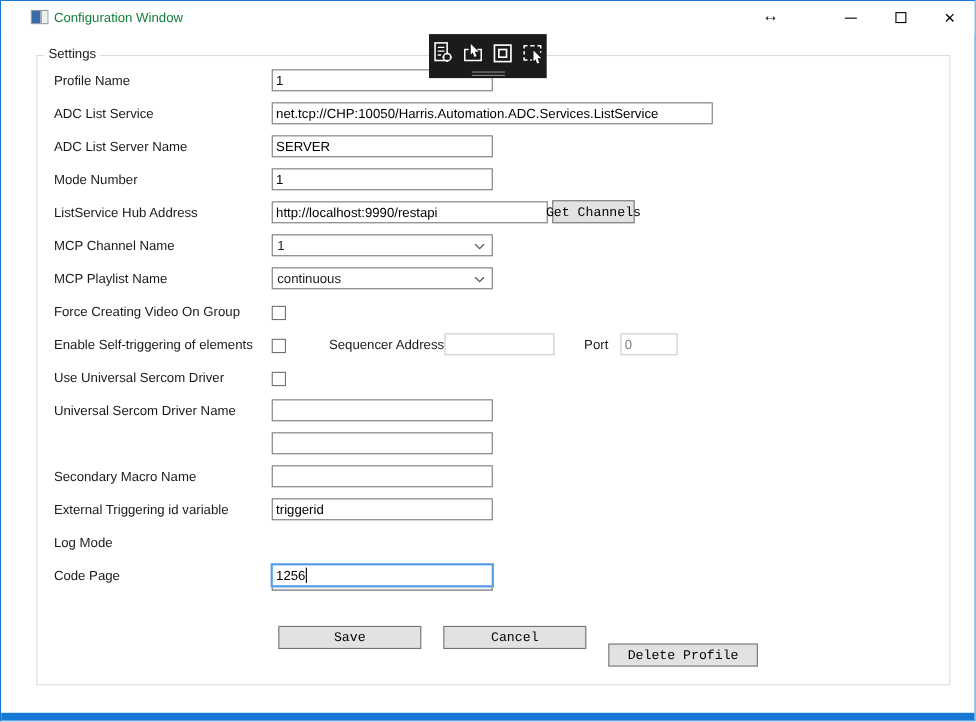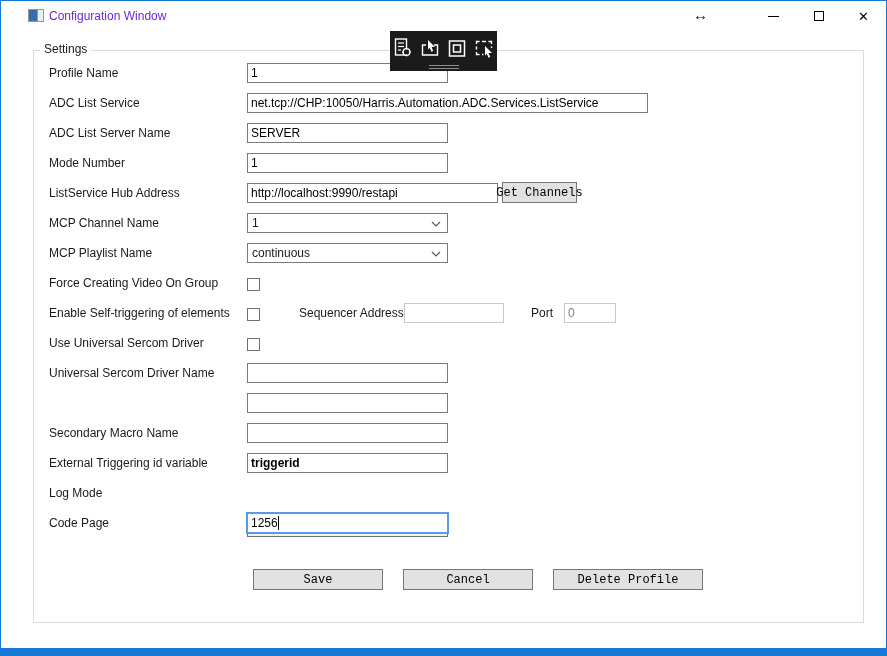--- a/index.html
+++ b/index.html
@@ -35,21 +35,21 @@
     position: absolute; left: 27px; top: 8px;
     width: 16px; height: 13px;
     border: 1px solid #8f9aa5;
     background: #ffffff;
     display: flex;
   }
   .app-icon .pane-l { width: 8px; height: 100%; background: #3c6ca8; }
   .app-icon .pane-r { flex: 1; background: #e9f1ea; border-left: 1px solid #8f9aa5; }
   .window-title {
     position: absolute; left: 48px; top: 8px;
-    font-size: 12px; color: #6d28d9; white-space: nowrap;
+    font-size: 12px; color: #15803d; white-space: nowrap;
   }
   .resize-hint {
     position: absolute; left: 692px; top: 5px;
     font-size: 15px; font-weight: bold; color: #111;
     cursor: default;
   }
   .cap-btn {
     position: absolute; top: 0;
     width: 45px; height: 30px;
     display: flex; align-items: center; justify-content: center;
@@ -138,21 +138,21 @@
     border: 1px solid #757575;
     display: flex; align-items: center; justify-content: center;
     font-size: 12px; color: #000;
     cursor: default;
     white-space: nowrap;
     font-family: Liberation Mono, monospace;
   }
   .btn.getch { left: 501px; top: 181px; width: 75px; }
   .btn.save  { left: 252px; top: 568px; width: 130px; }
   .btn.cancel{ left: 402px; top: 568px; width: 130px; text-align: center; }
-  .btn.del   { left: 552px; top: 568px; width: 150px; }
+  .btn.del   { left: 552px; top: 584px; width: 136px; }
   
   .overlay-toolbar {
     position: absolute;
     left: 389px; top: 30px;
     width: 107px; height: 40px;
     background: #1b1b1b;
     z-index: 10;
     display: flex;
     align-items: flex-start;
     justify-content: center;
@@ -245,21 +245,21 @@
 
   <span class="lbl" style="top:362px">Universal Sercom Driver Name</span>
   <input class="inp" style="top: 362px;" value="">
 
   <input class="inp" style="top: 392px;" value="">
 
   <span class="lbl" style="top:422px">Secondary Macro Name</span>
   <input class="inp" style="top: 422px;" value="">
 
   <span class="lbl" style="top:452px">External Triggering id variable</span>
-  <input class="inp" style="top: 452px; font-weight: bold;" value="triggerid">
+  <input class="inp" style="top: 452px;" value="triggerid">
 
   <span class="lbl" style="top:482px">Log Mode</span>
   <div class="combo gray" style="top:482px">
     <span>Basic</span>
     <svg class="chev" width="10" height="6" viewBox="0 0 10 6">
         <polyline points="1,1 5,5 9,1" fill="none" stroke="#5a5a5a" stroke-width="1.2"></polyline>
       </svg>
   </div>
 
   <span class="lbl" style="top:512px">Code Page</span>

